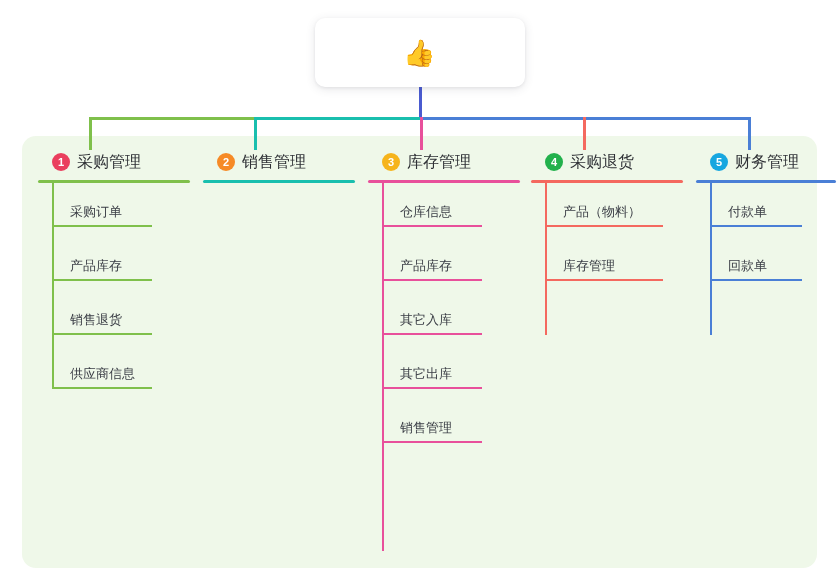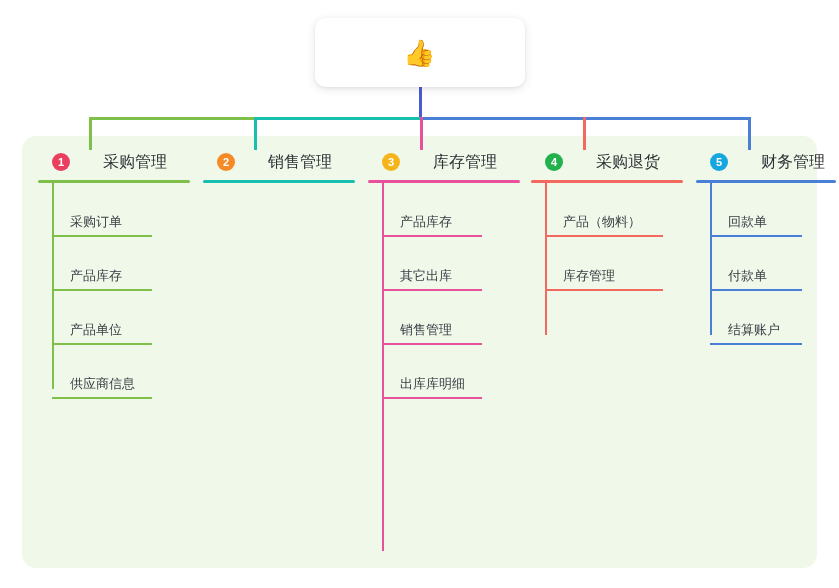--- a/index.html
+++ b/index.html
@@ -46,24 +46,24 @@
   .col-head {
     display: flex; align-items: center; gap: 7px;
     height: 24px; padding-left: 14px;
   }
   .badge {
     width: 18px; height: 18px; border-radius: 50%;
     color: #fff; font-size: 11px; font-weight: bold;
     display: flex; align-items: center; justify-content: center;
     flex: 0 0 18px;
   }
-  .col-title { font-size: 16px; color: #2f3136; white-space: nowrap; margin-left: 26px; }
+  .col-title { font-size: 16px; color: #2f3136; white-space: nowrap; }
   .col-rule { height: 3px; border-radius: 2px; margin-top: 6px; }
 
-  .col-body { position: relative; padding-top: 12px; }
+  .col-body { position: relative; padding-top: 2px; }
   .rail {
     position: absolute; left: 14px; top: 0; width: 2px;
   }
   .item {
     position: relative;
     height: 54px;
   }
   .item-text {
     position: absolute; left: 32px; bottom: 18px;
     font-size: 13px; color: #3a3d45; white-space: nowrap;
@@ -107,21 +107,21 @@
           <div class="rail" style="background: rgb(127, 192, 75); height: 206px;"></div>
           <div class="item">
             <span class="item-text">采购订单</span>
             <div class="item-rule" style="background: rgb(127, 192, 75); width: 100px;"></div>
           </div>
           <div class="item">
             <span class="item-text">产品库存</span>
             <div class="item-rule" style="background: rgb(127, 192, 75); width: 100px;"></div>
           </div>
           <div class="item">
-            <span class="item-text">产品单位</span>
+            <span class="item-text">销售退货</span>
             <div class="item-rule" style="background: rgb(127, 192, 75); width: 100px;"></div>
           </div>
           <div class="item">
             <span class="item-text">供应商信息</span>
             <div class="item-rule" style="background: rgb(127, 192, 75); width: 100px;"></div>
           </div>
         </div>
       </div>
       <div class="col" style="left: 203px; top: 150px; width: 152px;">
         <div class="col-head">
@@ -132,33 +132,37 @@
       </div>
       <div class="col" style="left: 368px; top: 150px; width: 152px;">
         <div class="col-head">
           <span class="badge" style="background: rgb(246, 180, 27);">3</span>
           <span class="col-title">库存管理</span>
         </div>
         <div class="col-rule" style="background: rgb(232, 80, 155); width: 152px;"></div>
         <div class="col-body" style="height: 378px;">
           <div class="rail" style="background: rgb(232, 80, 155); height: 368px;"></div>
           <div class="item">
+            <span class="item-text">仓库信息</span>
+            <div class="item-rule" style="background: rgb(232, 80, 155); width: 100px;"></div>
+          </div>
+          <div class="item">
             <span class="item-text">产品库存</span>
             <div class="item-rule" style="background: rgb(232, 80, 155); width: 100px;"></div>
           </div>
           <div class="item">
+            <span class="item-text">其它入库</span>
+            <div class="item-rule" style="background: rgb(232, 80, 155); width: 100px;"></div>
+          </div>
+          <div class="item">
             <span class="item-text">其它出库</span>
             <div class="item-rule" style="background: rgb(232, 80, 155); width: 100px;"></div>
           </div>
           <div class="item">
             <span class="item-text">销售管理</span>
-            <div class="item-rule" style="background: rgb(232, 80, 155); width: 100px;"></div>
-          </div>
-          <div class="item">
-            <span class="item-text">出库库明细</span>
             <div class="item-rule" style="background: rgb(232, 80, 155); width: 100px;"></div>
           </div>
         </div>
       </div>
       <div class="col" style="left: 531px; top: 150px; width: 152px;">
         <div class="col-head">
           <span class="badge" style="background: rgb(34, 177, 76);">4</span>
           <span class="col-title">采购退货</span>
         </div>
         <div class="col-rule" style="background: rgb(244, 105, 95); width: 152px;"></div>
@@ -176,28 +180,24 @@
       </div>
       <div class="col" style="left: 696px; top: 150px; width: 140px;">
         <div class="col-head">
           <span class="badge" style="background: rgb(23, 167, 224);">5</span>
           <span class="col-title">财务管理</span>
         </div>
         <div class="col-rule" style="background: rgb(74, 127, 214); width: 140px;"></div>
         <div class="col-body" style="height: 162px;">
           <div class="rail" style="background: rgb(74, 127, 214); height: 152px;"></div>
           <div class="item">
+            <span class="item-text">付款单</span>
+            <div class="item-rule" style="background: rgb(74, 127, 214); width: 92px;"></div>
+          </div>
+          <div class="item">
             <span class="item-text">回款单</span>
             <div class="item-rule" style="background: rgb(74, 127, 214); width: 92px;"></div>
           </div>
-          <div class="item">
-            <span class="item-text">付款单</span>
-            <div class="item-rule" style="background: rgb(74, 127, 214); width: 92px;"></div>
-          </div>
-          <div class="item">
-            <span class="item-text">结算账户</span>
-            <div class="item-rule" style="background: rgb(74, 127, 214); width: 92px;"></div>
-          </div>
         </div>
       </div>
     </div>
 
 </div>
 
 </body></html>

